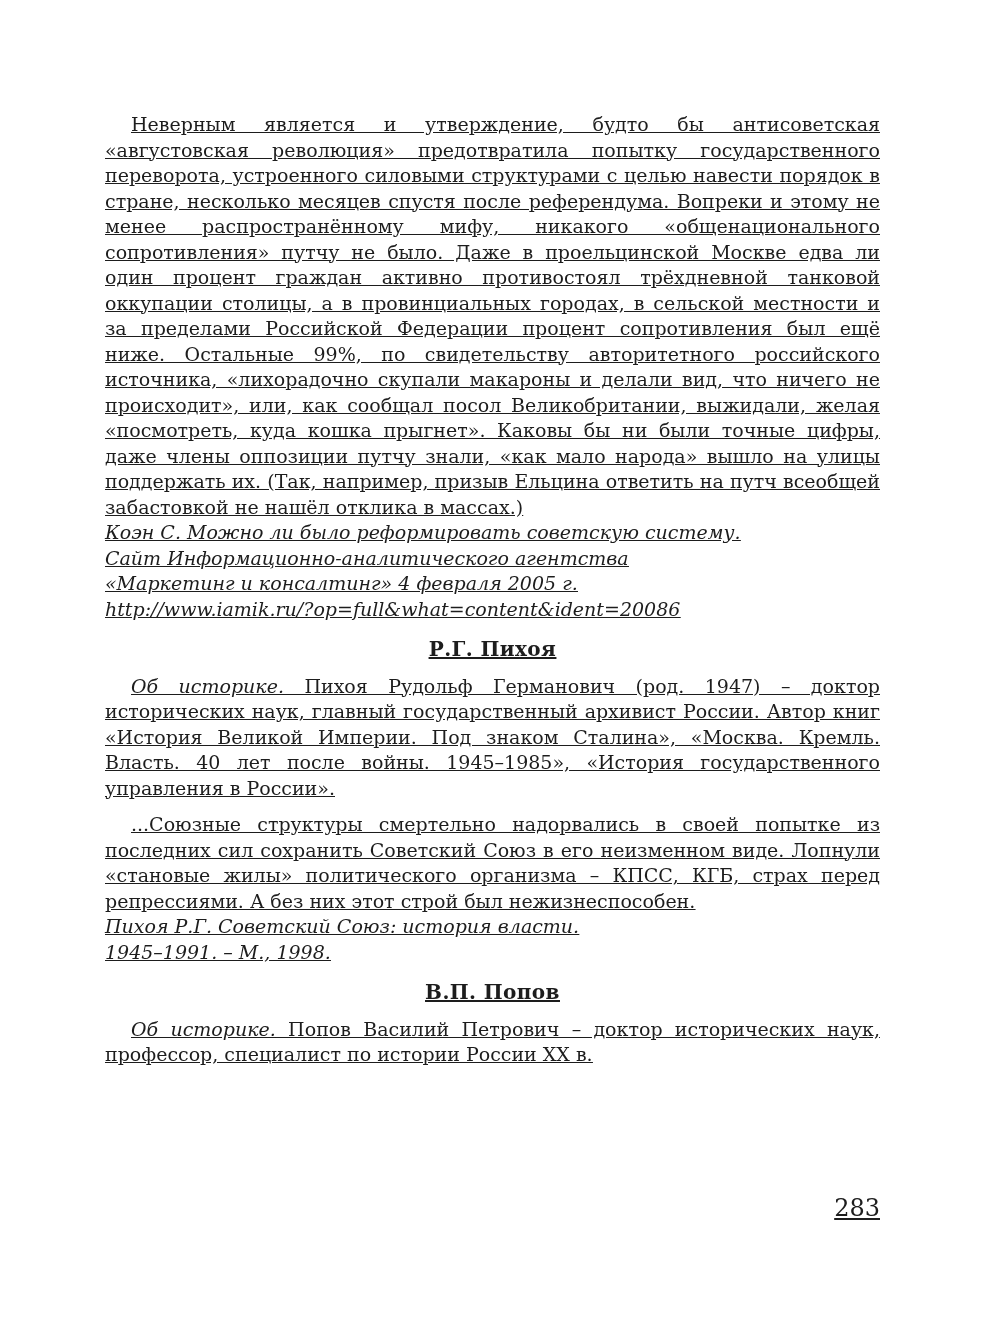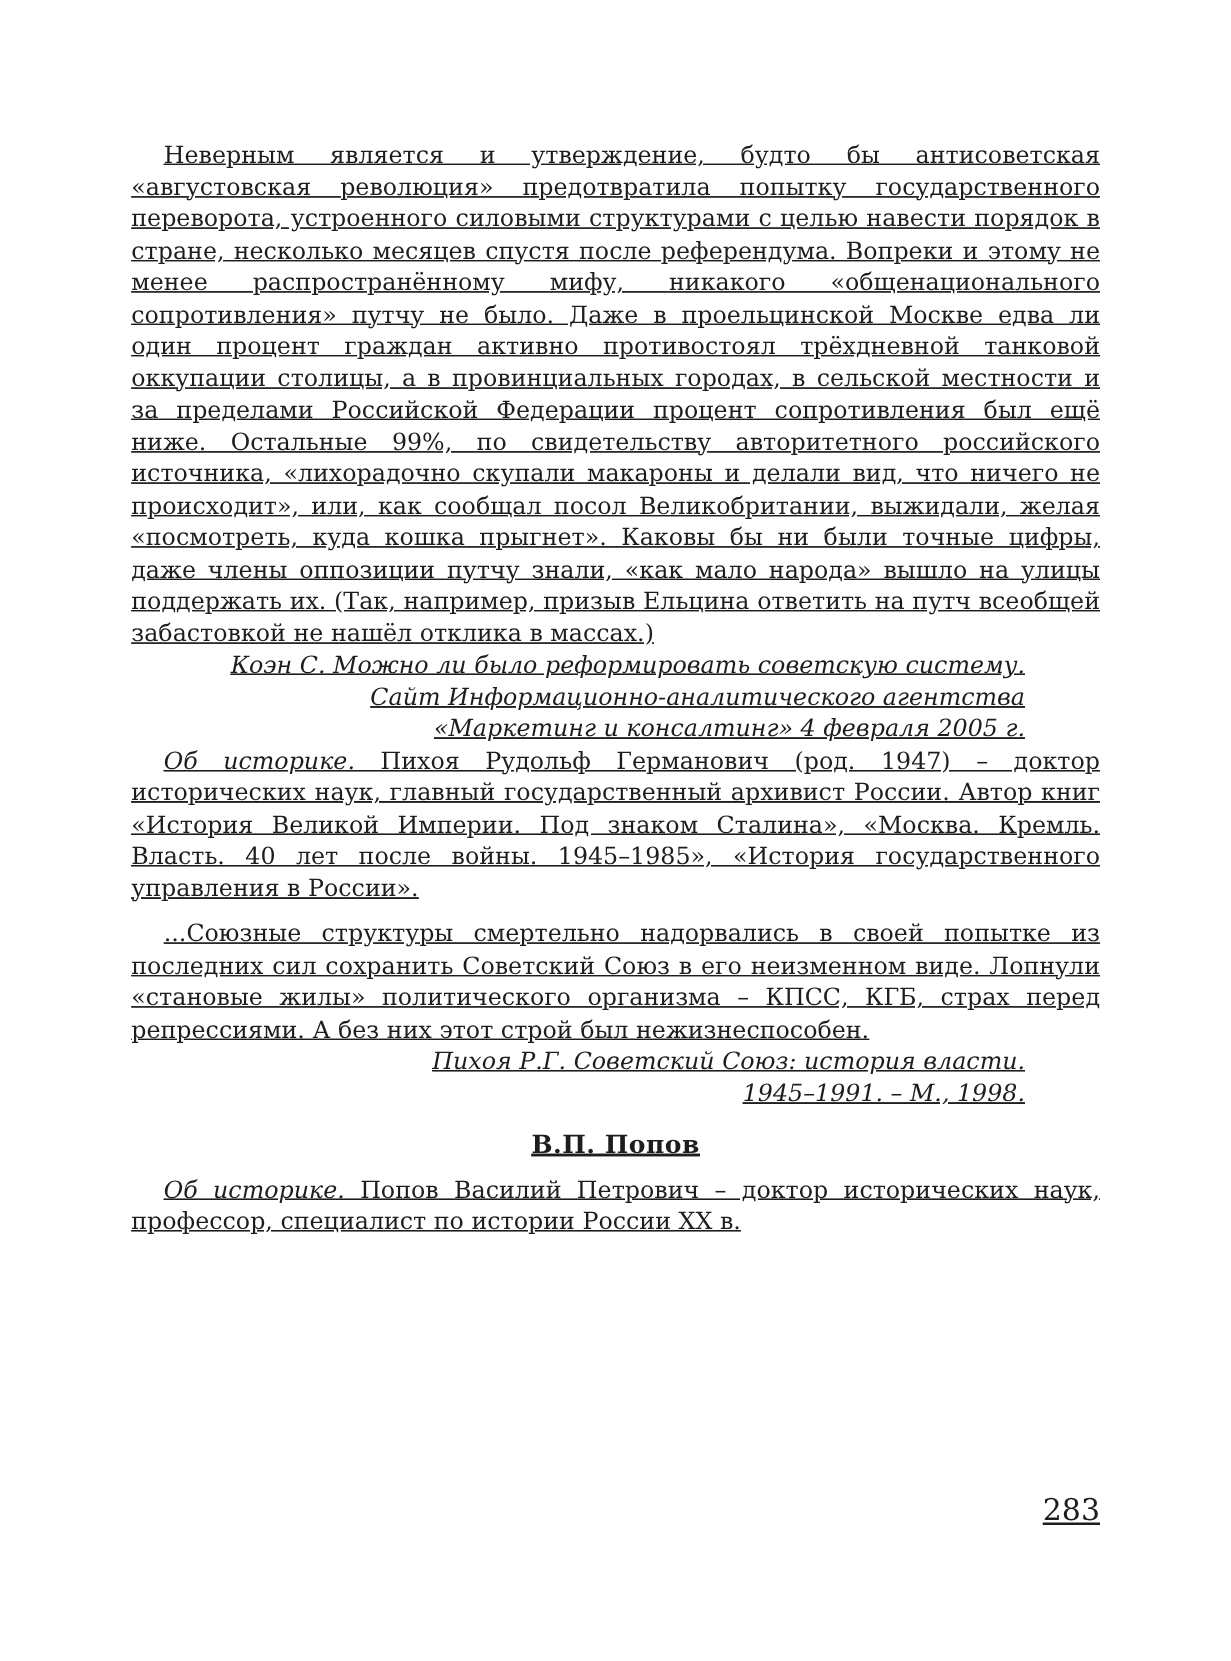--- a/index.html
+++ b/index.html
@@ -18,21 +18,21 @@
     width: 775px;
     font-size: 19px;
     line-height: 25.5px;
     text-align: justify;
     hyphens: auto;
     -webkit-hyphens: auto;
   }
   p.body-para { text-indent: 26px; margin: 0; }
   .citation {
     font-style: italic;
-    text-align: right;
+    text-align: left;
     padding-right: 60px;
     margin: 0;
   }
   h2.section-heading {
     font-size: 20px;
     font-weight: bold;
     text-align: center;
     margin: 15px 0 11px 0;
     letter-spacing: 0.4px;
     text-indent: 0;
@@ -52,22 +52,24 @@
 <body style="background: rgb(255, 255, 255); color: rgb(29, 29, 29);">
 
 <div class="page-content">
 
   <p class="body-para" lang="ru">Неверным является и утверждение, будто бы антисоветская «августовская революция» предотвратила попытку государственного переворота, устроенного силовыми структурами с целью навести порядок в стране, несколько месяцев спустя после референдума. Вопреки и этому не менее распространённому мифу, никакого «общенационального сопротивления» путчу не было. Даже в проельцинской Москве едва ли один процент граждан активно противостоял трёхдневной танковой оккупации столицы, а в провинциальных городах, в сельской местности и за пределами Российской Федерации процент сопротивления был ещё ниже. Остальные 99%, по свидетельству авторитетного российского источника, «лихорадочно скупали макароны и делали вид, что ничего не происходит», или, как сообщал посол Великобритании, выжидали, желая «посмотреть, куда кошка прыгнет». Каковы бы ни были точные цифры, даже члены оппозиции путчу знали, «как мало народа» вышло на улицы поддержать их. (Так, например, призыв Ельцина ответить на путч всеобщей забастовкой не нашёл отклика в массах.)</p>
 
   <div class="citation">
     <div>Коэн С. Можно ли было реформировать советскую систему.</div>
     <div>Сайт Информационно-аналитического агентства</div>
     <div>«Маркетинг и консалтинг» 4 февраля 2005 г.</div>
+    <div>http://www.iamik.ru/?op=full&amp;what=content&amp;ident=20086</div>
   </div>
 
+  <h2 class="section-heading">Р.Г. Пихоя</h2>
 
   <p class="bio" lang="ru"><em>Об историке.</em><span> Пихоя Рудольф Германович (род. 1947) – доктор исторических наук, главный государственный архивист России. Автор книг «История Великой Империи. Под знаком Сталина», «Москва. Кремль. Власть. 40 лет после войны. 1945–1985», «История государственного управления в России».</span></p>
 
   <p class="body-para" lang="ru">...Союзные структуры смертельно надорвались в своей попытке из последних сил сохранить Советский Союз в его неизменном виде. Лопнули «становые жилы» политического организма – КПСС, КГБ, страх перед репрессиями. А без них этот строй был нежизнеспособен.</p>
 
   <div class="citation">
     <div>Пихоя Р.Г. Советский Союз: история власти.</div>
     <div>1945–1991. – М., 1998.</div>
   </div>
 

